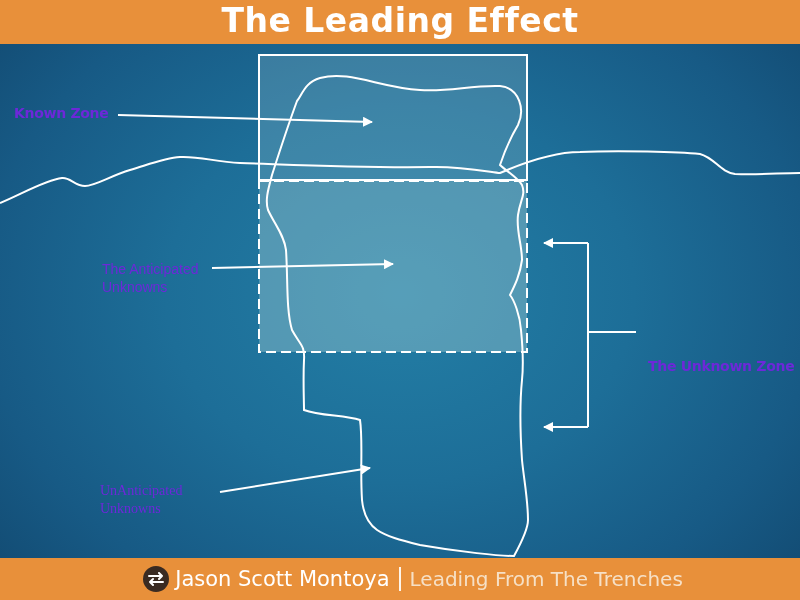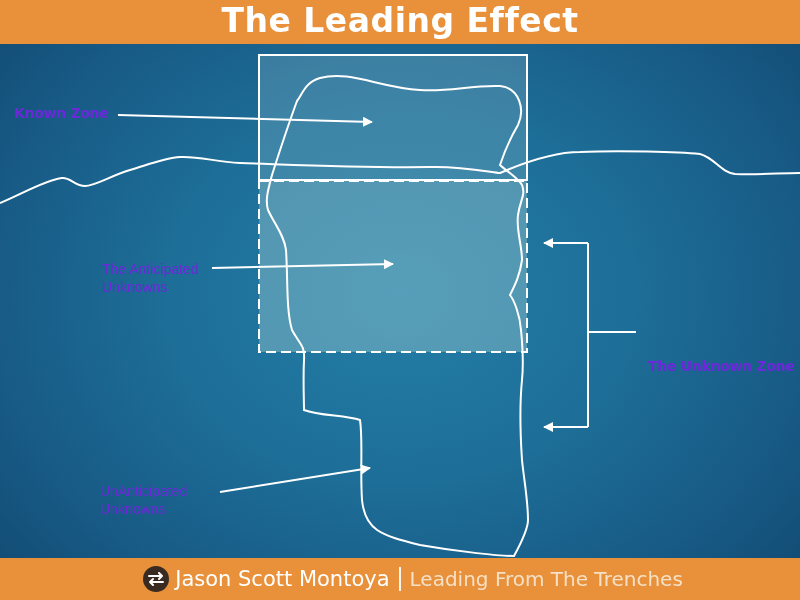--- a/index.html
+++ b/index.html
@@ -75,21 +75,21 @@
   </g>
 </svg>
 
 <div class="label bold-label" style="left:14px; top:105px;">Known Zone</div>
 
 <div class="label plain-label" style="left:90px; top:260px;margin-left:12px;">
   <div>The Anticipated</div>
   <div>Unknowns</div>
 </div>
 
-<div class="label plain-label" style="left:100px; top:482px;">
+<div class="label plain-label" style="left:100px; top:482px;font-family:Liberation Serif, serif;">
   <div>UnAnticipated</div>
   <div>Unknowns</div>
 </div>
 
 <div class="label bold-label" style="left:648px; top:322px;margin-top:36px;">The Unknown Zone</div>
 
 <div class="footer">
   <div class="footer-inner">
     <div class="logo">
       <svg width="18" height="14" viewBox="0 0 18 14">

